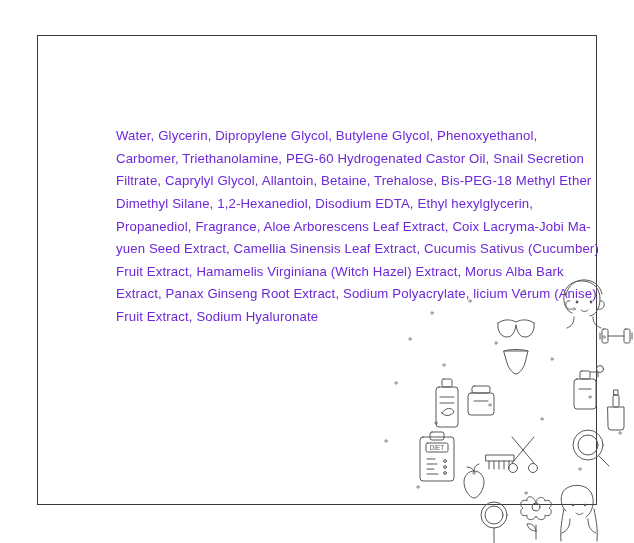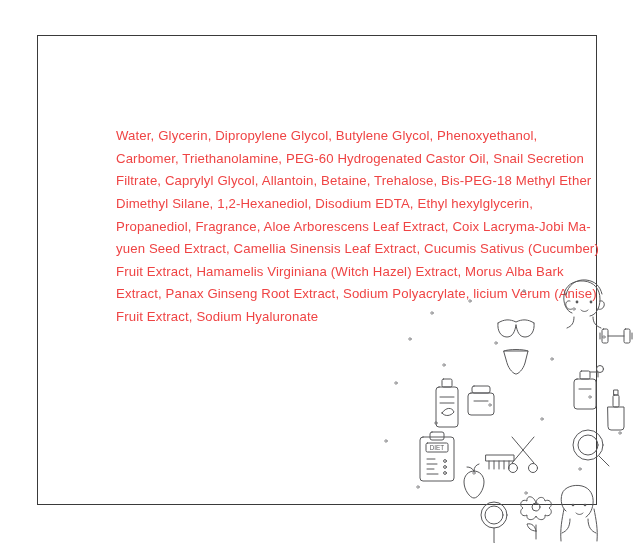--- a/index.html
+++ b/index.html
@@ -35,21 +35,21 @@
     background: transparent;
   }
 
   #ingredients {
     position: absolute;
     left: 78px;
     top: 76px;
     width: 485px;
     font-size: 13.2px;
     line-height: 22.6px;
-    color: #ef4444;
+    color: #6d28d9;
     letter-spacing: 0.01em;
     white-space: pre-wrap;
     word-break: normal;
   }
 
   
   #decor {
     position: absolute;
     right: 0;
     bottom: 0;

